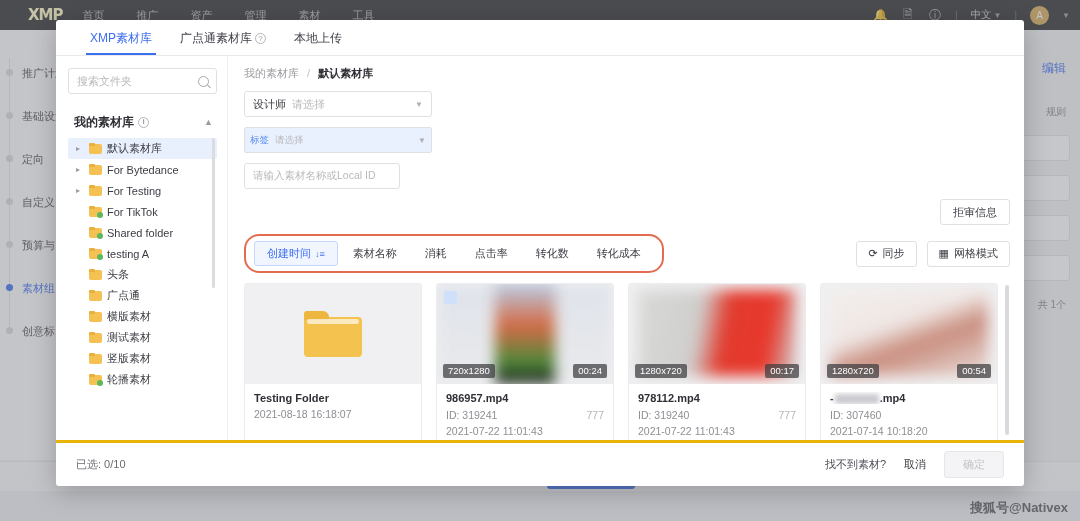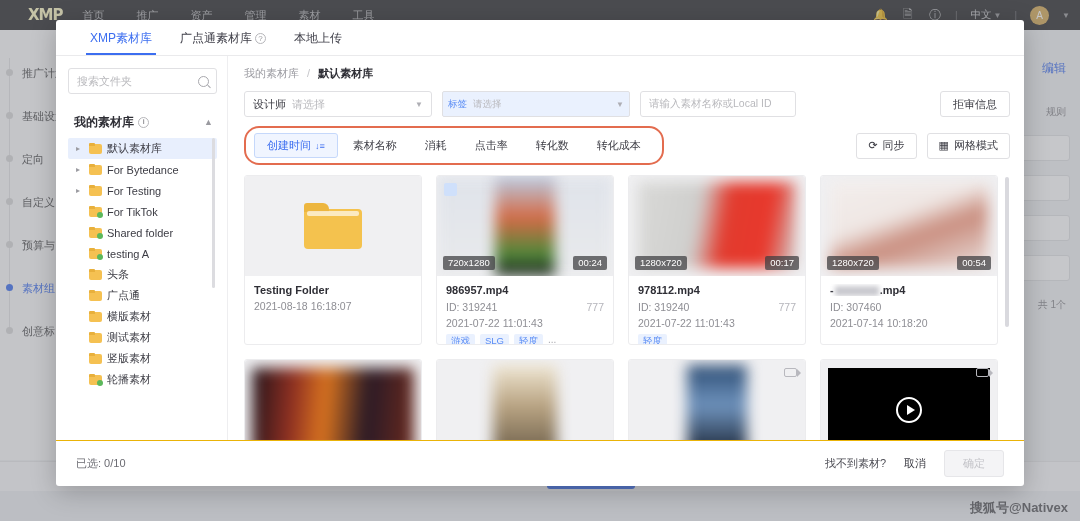--- a/index.html
+++ b/index.html
@@ -181,21 +181,21 @@
     position: absolute; right: 2px; top: 0; width: 3px; height: 150px;
     background: #dcdce0; border-radius: 2px;
   }
 
   
   .content { flex: 1; display: flex; flex-direction: column; min-width: 0; padding: 10px 14px 0 16px; }
   .crumb { font-size: 11px; color: #9a9aa0; }
   .crumb b { color: #2f2f36; }
   .crumb .sep { margin: 0 5px; color: #c5c5c9; }
 
-  .filters { display: flex; gap: 10px; margin-top: 10px; }
+  .filters { display: flex; gap: 10px; margin-top: 10px; flex-direction: column; }
   .sel {
     height: 26px; border: 1px solid #e0e0e3; border-radius: 3px;
     display: flex; align-items: center; padding: 0 8px; font-size: 11px;
     color: #3c3c44; gap: 6px; background: #fff;
   }
   .sel .ph { color: #b9b9bd; }
   .sel .chev { margin-left: auto; color: #aeaeb4; font-size: 8px; }
   .sel.designer { width: 188px; }
   .sel.tag { width: 188px; }
   .search-box {
@@ -311,21 +311,21 @@
     content: ""; border-left: 8px solid #fff;
     border-top: 5px solid transparent; border-bottom: 5px solid transparent;
     margin-left: 3px;
   }
   .grid-scroll {
     position: absolute; right: 1px; top: 2px; width: 4px; height: 150px;
     background: #d9d9de; border-radius: 3px;
   }
 
   .modal-footer {
-    height: 46px; border-top: 1px solid #eab308;
+    height: 46px; border-top: 3px solid #eab308;
     display: flex; align-items: center; padding: 0 20px;
   }
   .selcount { font-size: 11px; color: #6b6b72; }
   .foot-right { margin-left: auto; display: flex; align-items: center; gap: 18px; }
   .foot-link { font-size: 11px; color: #4c4c54; cursor: pointer; }
   .foot-cancel { font-size: 11px; color: #3c3c44; cursor: pointer; }
   .foot-ok {
     font-size: 11px; color: #c3c3c8; background: #f4f4f6;
     border: 1px solid #e6e6e9; border-radius: 3px; padding: 5px 18px;
   }

